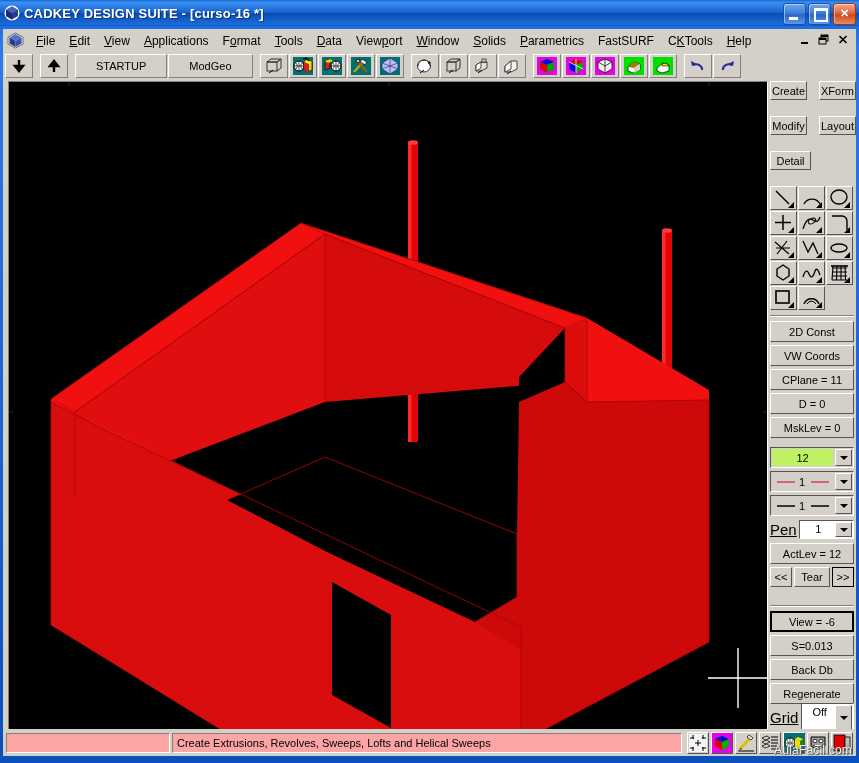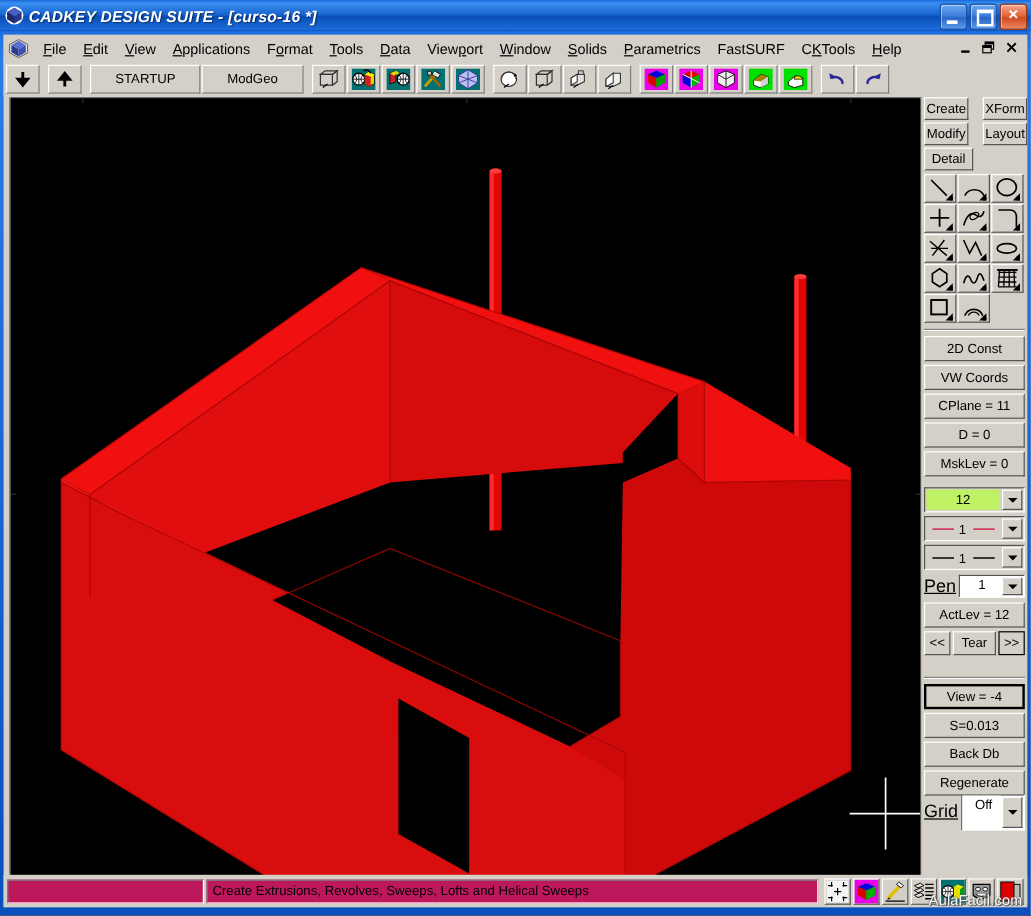--- a/index.html
+++ b/index.html
@@ -17,21 +17,21 @@
   .titlebar{
     position:absolute;left:0;top:0;width:859px;height:26px;
     background:linear-gradient(180deg,#1668d9 0%,#3a8ff0 10%,#1763cf 48%,#0a4cb4 52%,#1a6ddb 94%,#0c4fbe 100%);
     display:flex;align-items:center;
   }
   .title-icon{
     width:16px;height:16px;margin:0 4px 0 4px;flex:0 0 auto;position:relative;
   }
   .title-text{
     color:#fff;font-weight:bold;font-size:13px;letter-spacing:.2px;
-    text-shadow:1px 1px 1px rgba(0,0,0,.45);white-space:nowrap;font-style:italic;
+    text-shadow:1px 1px 1px rgba(0,0,0,.45);white-space:nowrap;
   }
   .title-btns{position:absolute;right:3px;top:3px;display:flex;gap:2px;}
   .tb-btn{
     width:21px;height:20px;border:1px solid #1e4fa0;border-radius:3px;
     background:linear-gradient(180deg,#6ea9ef 0%,#3c7fdc 45%,#2a66c4 55%,#5b9bea 100%);
     position:relative;box-shadow:inset 1px 1px 0 rgba(255,255,255,.45);
   }
   .tb-btn.close{
     background:linear-gradient(180deg,#f6a98c 0%,#e4663a 45%,#cf4a22 55%,#ec8a60 100%);
     border-color:#9b3512;
@@ -100,21 +100,21 @@
     position:absolute;left:767px;top:52px;width:86px;height:672px;
     background:#d4d0c8;
   }
   .rbtn{
     background:#d4d0c8;color:#000;font-size:11px;
     border-top:1px solid #fff;border-left:1px solid #fff;
     border-right:1px solid #555;border-bottom:1px solid #555;
     box-sizing:border-box;display:flex;align-items:center;justify-content:center;
     white-space:nowrap;overflow:hidden;
   }
-  .mode-row{display:flex;gap:12px;margin-bottom:2px;}
+  .mode-row{display:flex;gap:12px;margin-bottom:16px;}
   .mode-btn{width:41px;height:19px;}
   .grid-ico{
     display:grid;grid-template-columns:repeat(3,27px);gap:1px;margin-top:3px;
   }
   .gi{
     width:27px;height:24px;background:#d4d0c8;
     border-top:1px solid #fff;border-left:1px solid #fff;
     border-right:1px solid #555;border-bottom:1px solid #555;
     position:relative;box-sizing:border-box;
   }
@@ -150,21 +150,21 @@
   .grid-box{flex:1;height:30px;display:flex;background:#fff;box-sizing:border-box;
     border-top:1px solid #555;border-left:1px solid #555;border-right:1px solid #fff;border-bottom:1px solid #fff;}
   .grid-val{flex:1;font-size:11px;padding-left:3px;line-height:17px;background:#fff;}
 
   
   .statusbar{
     position:absolute;left:0;top:700px;width:853px;height:27px;
     background:#d4d0c8;display:flex;align-items:center;padding:0 3px;box-sizing:border-box;
   }
   .status-field{
-    height:20px;background:#be185d;box-sizing:border-box;
+    height:20px;background:#fca5a5;box-sizing:border-box;
     border-top:1px solid #808080;border-left:1px solid #808080;
     border-right:1px solid #fff;border-bottom:1px solid #fff;
     font-size:11px;display:flex;align-items:center;padding-left:4px;color:#000;
   }
   .sf-prompt{width:164px;margin-right:2px;}
   .sf-msg{flex:1;margin-right:3px;}
   .sbtn{
     width:22px;height:22px;margin-left:2px;background:#d4d0c8;
     border-top:1px solid #fff;border-left:1px solid #fff;
     border-right:1px solid #555;border-bottom:1px solid #555;
@@ -745,21 +745,21 @@
       <div class="rbtn stackbtn">ActLev = 12</div>
 
       <div class="tear-row">
         <div class="rbtn tear-b" style="width:22px">&lt;&lt;</div>
         <div class="rbtn tear-b" style="width:36px">Tear</div>
         <div class="rbtn tear-b" style="width:22px;border-color:#000">&gt;&gt;</div>
       </div>
 
       <div class="divider" style="margin-top:18px"></div>
 
-      <div class="rbtn stackbtn" style="border:2px solid #000;">View = -4</div>
+      <div class="rbtn stackbtn" style="border:2px solid #000;">View = -6</div>
       <div class="rbtn stackbtn">S=0.013</div>
       <div class="rbtn stackbtn">Back Db</div>
       <div class="rbtn stackbtn">Regenerate</div>
 
       <div class="grid-row">
         <span class="pen-lbl">Grid</span>
         <div class="grid-box">
           <span class="grid-val">Off</span>
           <div class="arrowbox">
               <span class="dn-arrow"></span>

